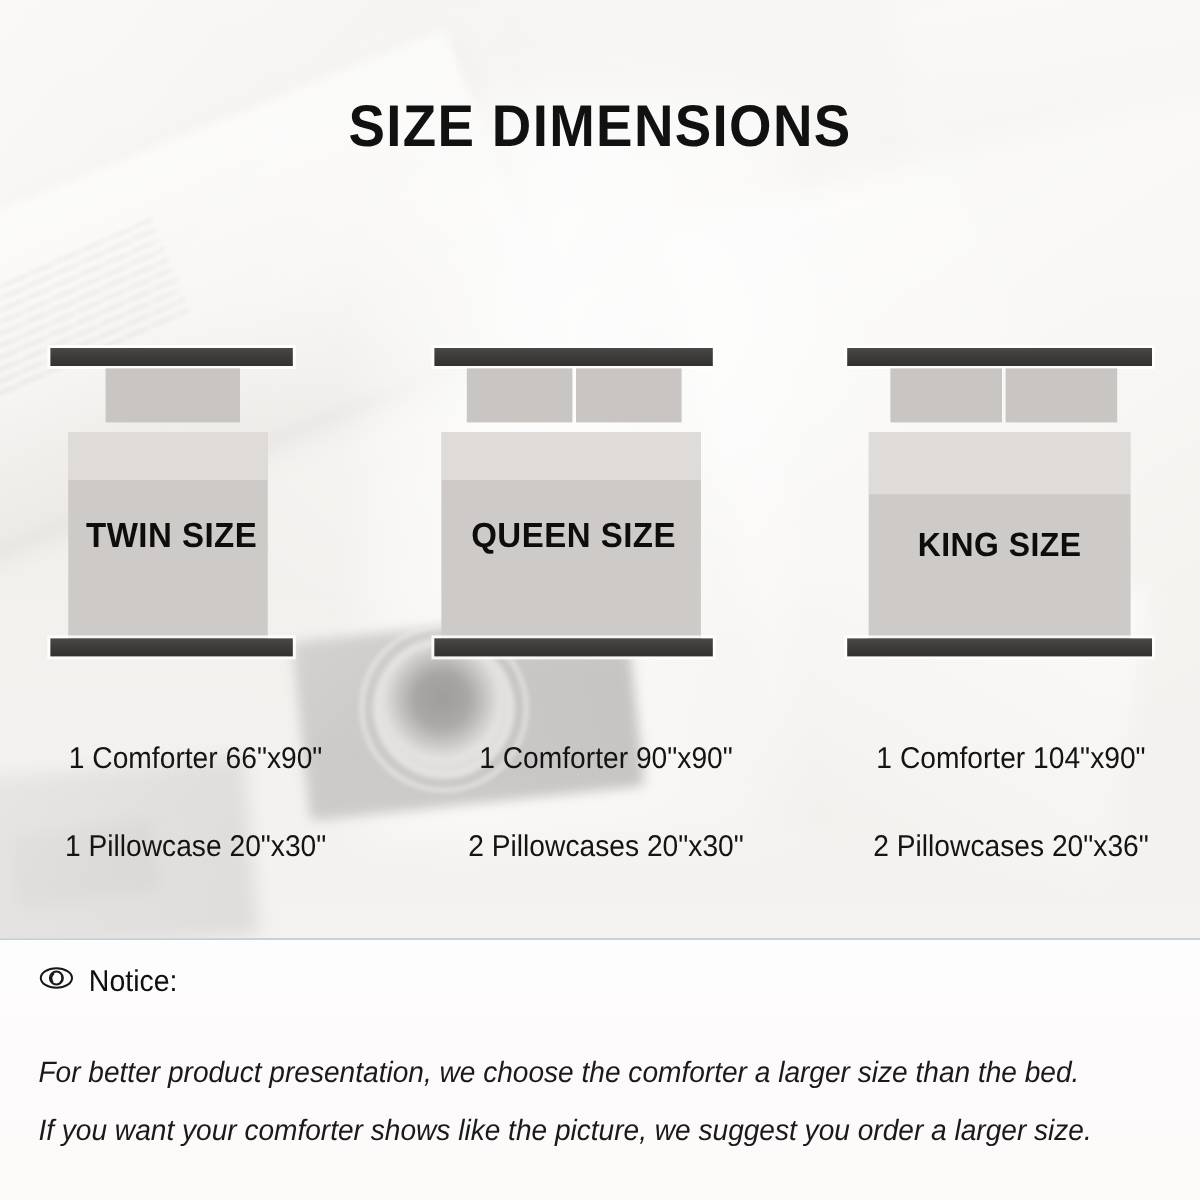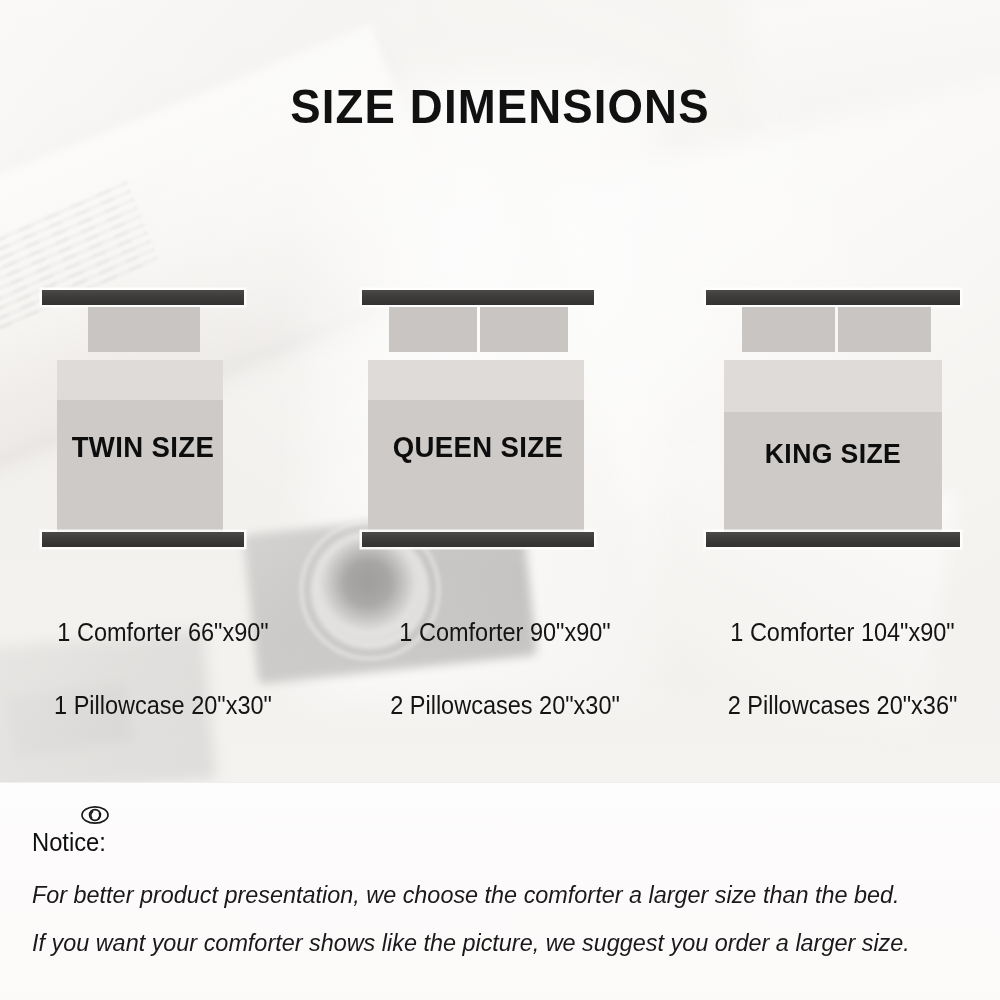--- a/index.html
+++ b/index.html
@@ -229,23 +229,22 @@
     left: 0; top: 782px;
     width: 1000px;
     height: 218px;
     background: linear-gradient(180deg, #fefdfd 0%, #fdfbfb 40%, #fcf9f9 100%);
     border-top: 1px solid #f3eeee;
   }
   .notice-head {
     position: absolute;
     left: 32px; top: 21px;
     display: flex;
-    align-items: flex-end;
-    gap: 2px;
-    flex-direction: column;
+    align-items: flex-start;
+    gap: 12px;
   }
   .eye-icon {
     width: 30px; height: 22px;
     display: block;
   }
   .notice-head-label {
     font-family: "Liberation Sans", sans-serif;
     font-size: 25px;
     color: #0f0f0f;
     letter-spacing: 0;

